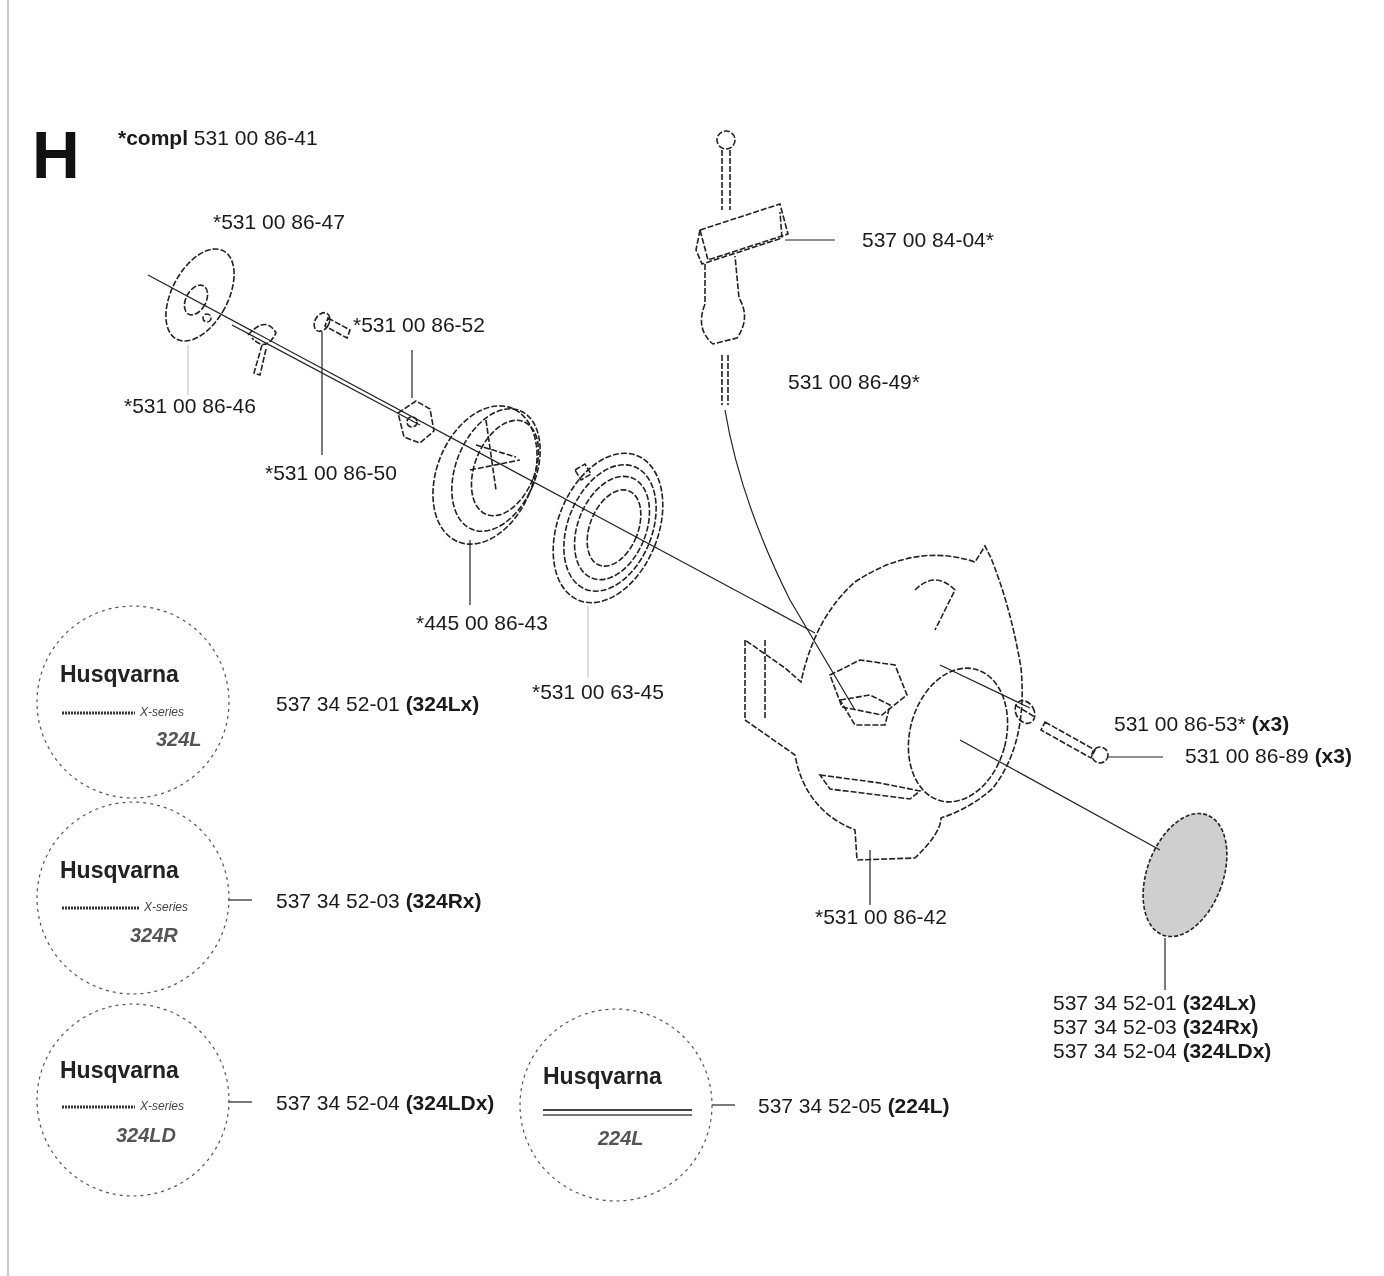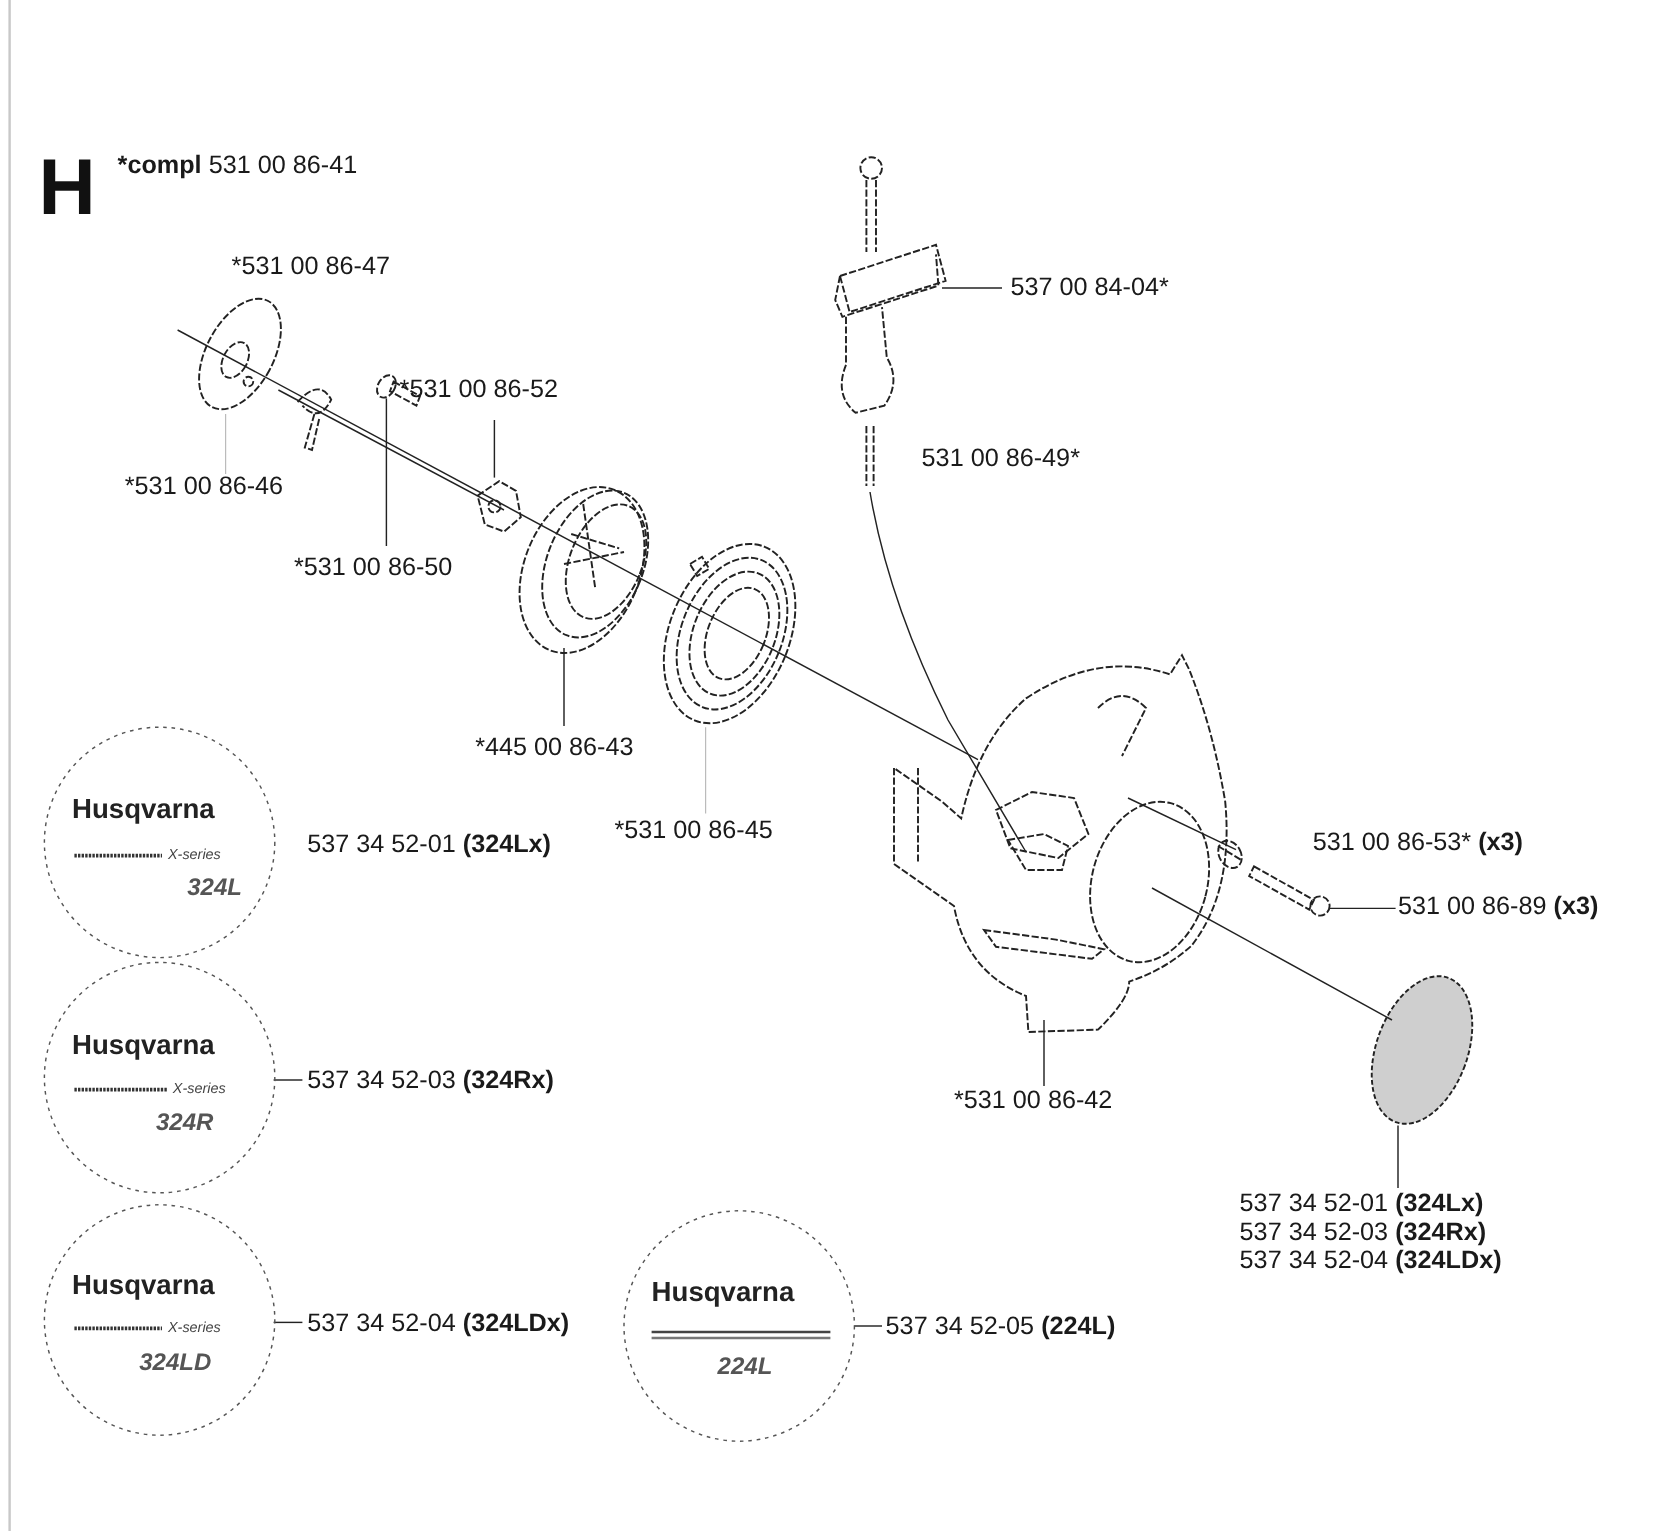--- a/index.html
+++ b/index.html
@@ -1,19 +1,19 @@
 <!DOCTYPE html>
 <html><head>
 <meta charset="utf-8">
 <style>
   html, body { margin: 0; padding: 0; background: #ffffff; }
   body { width: 1384px; height: 1276px; position: relative; overflow: hidden; font-family: "Liberation Sans", sans-serif; color: #1a1a1a; }
   .left-rule { position: absolute; left: 7px; top: 0; width: 2px; height: 1276px; background: #c8c8c8; }
   .section-letter { position: absolute; left: 32px; top: 122px; font-family: "Liberation Sans", sans-serif; font-weight: bold; font-size: 66px; line-height: 66px; color: #111; letter-spacing: 0; }
-  .lbl { position: absolute; font-size: 21px; line-height: 24px; white-space: nowrap; color: #1a1a1a; font-family: "Liberation Sans", sans-serif; }
+  .lbl { position: absolute; font-size: 21px; line-height: 24px; white-space: nowrap; color: #1a1a1a; font-family: "Liberation Sans", sans-serif; margin-left: 20px; }
   .lbl b { font-weight: bold; }
   svg.diagram { position: absolute; left: 0; top: 0; }
   .badge-text { font-family: "Liberation Sans", sans-serif; }
 </style>
 </head>
 <body>
 
 <div class="left-rule"></div>
 
 <div class="section-letter">H</div>
@@ -144,25 +144,25 @@
     <line x1="543" y1="1115" x2="692" y2="1115" stroke="#777" stroke-width="2"></line>
     <text class="badge-text" x="598" y="1145" font-size="20" font-style="italic" font-weight="bold" fill="#555">224L</text>
   </g>
 </svg>
 
 <div class="lbl" style="left:193px; top:210px;">*531 00 86-47</div>
 <div class="lbl" style="left:104px; top:394px;">*531 00 86-46</div>
 <div class="lbl" style="left:333px; top:313px;text-align:center;">*531 00 86-52</div>
 <div class="lbl" style="left:245px; top:461px;">*531 00 86-50</div>
 <div class="lbl" style="left:396px; top:611px;">*445 00 86-43</div>
-<div class="lbl" style="left:512px; top:680px;">*531 00 86-45</div>
+<div class="lbl" style="left:512px; top:680px;">*531 00 63-45</div>
 <div class="lbl" style="left:795px; top:905px;">*531 00 86-42</div>
 <div class="lbl" style="left:842px; top:228px;">537 00 84-04*</div>
 <div class="lbl" style="left:768px; top:370px;">531 00 86-49*</div>
-<div class="lbl" style="left:1094px; top:690px;"><span>531 00 86-53*</span> <b>(x3)</b></div>
+<div class="lbl" style="left:1094px; top:712px;"><span>531 00 86-53*</span> <b>(x3)</b></div>
 <div class="lbl" style="left:1165px; top:744px;"><span>531 00 86-89</span> <b>(x3)</b></div>
 
 <div class="lbl" style="left:256px; top:692px;"><span>537 34 52-01</span> <b>(324Lx)</b></div>
 <div class="lbl" style="left:256px; top:889px;"><span>537 34 52-03</span> <b>(324Rx)</b></div>
 <div class="lbl" style="left:256px; top:1091px;"><span>537 34 52-04</span> <b>(324LDx)</b></div>
 <div class="lbl" style="left:738px; top:1094px;"><span>537 34 52-05</span> <b>(224L)</b></div>
 
 <div class="lbl" style="left:1033px; top:991px;"><span>537 34 52-01</span> <b>(324Lx)</b></div>
 <div class="lbl" style="left:1033px; top:1015px;"><span>537 34 52-03</span> <b>(324Rx)</b></div>
 <div class="lbl" style="left:1033px; top:1039px;"><span>537 34 52-04</span> <b>(324LDx)</b></div>

